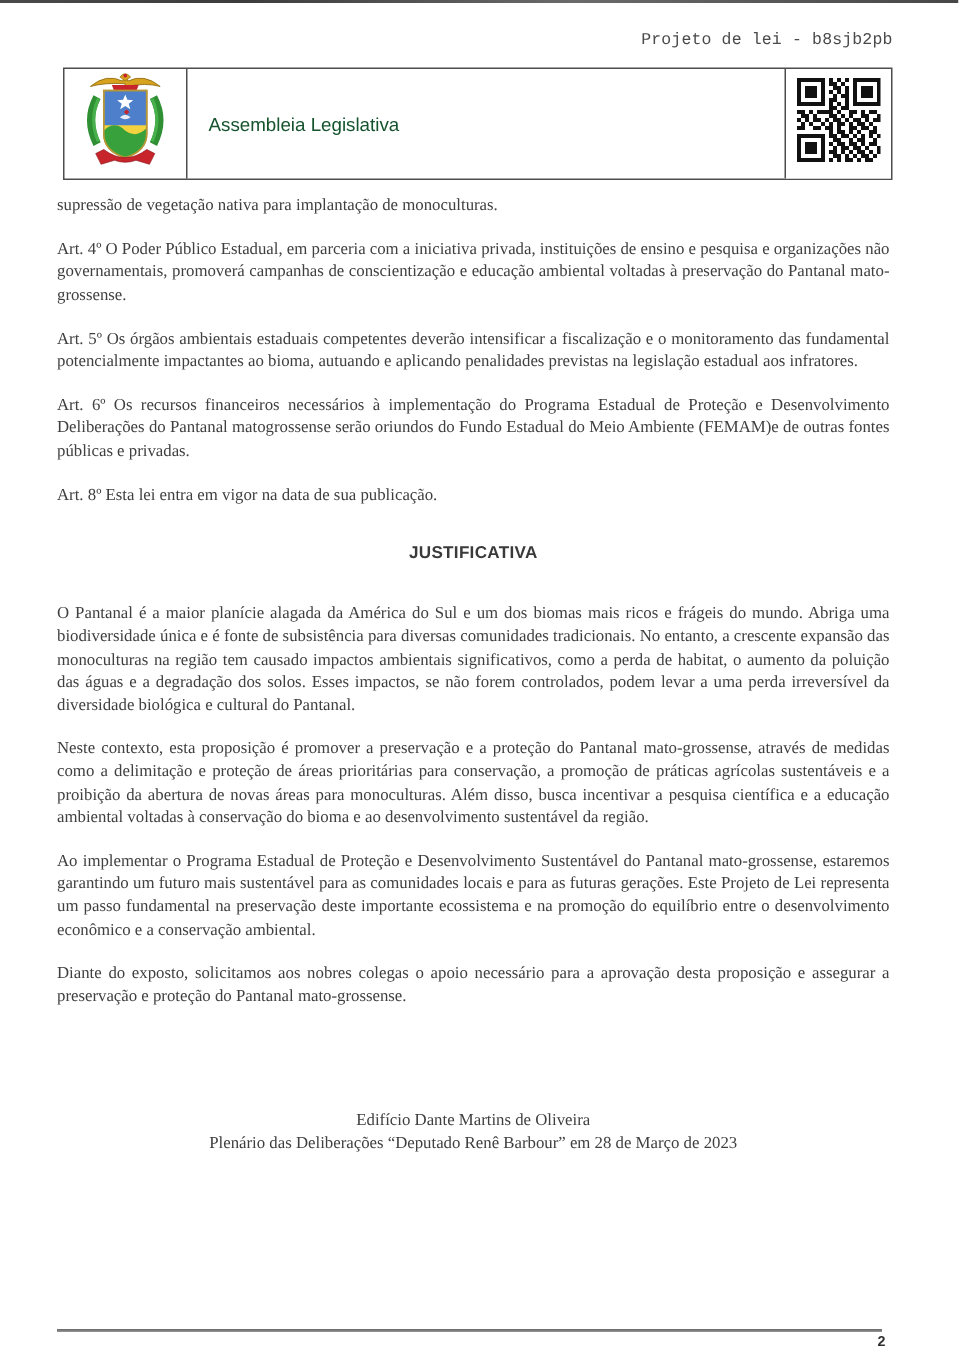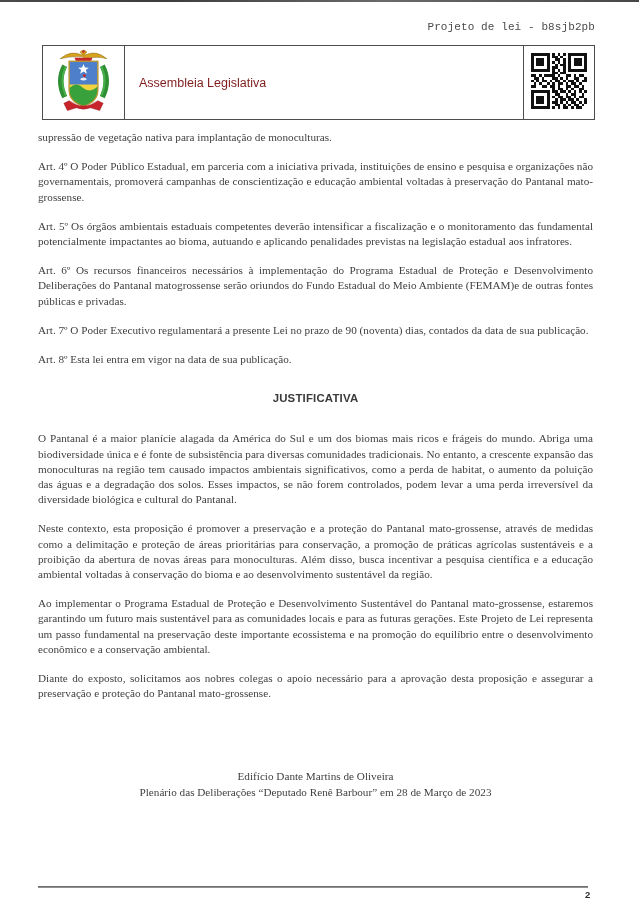--- a/index.html
+++ b/index.html
@@ -22,21 +22,21 @@
   }
   .crest-cell{
     width:82px;flex:0 0 82px;border-right:1.5px solid #4d4d4d;box-sizing:border-box;
     display:flex;align-items:center;justify-content:center;
   }
   .title-cell{
     flex:1;display:flex;flex-direction:column;justify-content:center;
     padding-left:14px;gap:3px;
   }
   .state-title{font-size:12.5px;font-weight:bold;color:#3a3a3a;}
-  .assembly-title{font-size:12.5px;color:#7f1d1d;}
+  .assembly-title{font-size:12.5px;color:#14532d;}
   .qr-cell{
     width:71px;flex:0 0 71px;border-left:1.5px solid #4d4d4d;box-sizing:border-box;
     display:flex;align-items:center;justify-content:center;background:#fff;
   }
   .qr-cell svg{shape-rendering:crispEdges;}
   .content{
     position:absolute;top:130px;left:38px;width:555px;
     font-size:11.2px;line-height:15.2px;text-align:justify;color:#3f3f3f;
   }
   .content p{margin:0 0 14px 0;font-family:Liberation Serif, serif;}
@@ -102,21 +102,20 @@
         </svg>
     </span>
   </div>
 </header>
 
 <main class="content">
   <p>supressão de vegetação nativa para implantação de monoculturas.</p>
   <p>Art. 4º O Poder Público Estadual, em parceria com a iniciativa privada, instituições de ensino e pesquisa e organizações não governamentais, promoverá campanhas de conscientização e educação ambiental voltadas à preservação do Pantanal mato-grossense.</p>
   <p>Art. 5º Os órgãos ambientais estaduais competentes deverão intensificar a fiscalização e o monitoramento das fundamental potencialmente impactantes ao bioma, autuando e aplicando penalidades previstas na legislação estadual aos infratores.</p>
   <p>Art. 6º Os recursos financeiros necessários à implementação do Programa Estadual de Proteção e Desenvolvimento Deliberações do Pantanal matogrossense serão oriundos do Fundo Estadual do Meio Ambiente (FEMAM)e de outras fontes públicas e privadas.</p>
-  <p>Art. 7º O Poder Executivo regulamentará a presente Lei no prazo de 90 (noventa) dias, contados da data de sua publicação.</p>
   <p>Art. 8º Esta lei entra em vigor na data de sua publicação.</p>
 
   <h2 class="justification-heading">JUSTIFICATIVA</h2>
 
   <p>O Pantanal é a maior planície alagada da América do Sul e um dos biomas mais ricos e frágeis do mundo. Abriga uma biodiversidade única e é fonte de subsistência para diversas comunidades tradicionais. No entanto, a crescente expansão das monoculturas na região tem causado impactos ambientais significativos, como a perda de habitat, o aumento da poluição das águas e a degradação dos solos. Esses impactos, se não forem controlados, podem levar a uma perda irreversível da diversidade biológica e cultural do Pantanal.</p>
   <p>Neste contexto, esta proposição é promover a preservação e a proteção do Pantanal mato-grossense, através de medidas como a delimitação e proteção de áreas prioritárias para conservação, a promoção de práticas agrícolas sustentáveis e a proibição da abertura de novas áreas para monoculturas. Além disso, busca incentivar a pesquisa científica e a educação ambiental voltadas à conservação do bioma e ao desenvolvimento sustentável da região.</p>
   <p>Ao implementar o Programa Estadual de Proteção e Desenvolvimento Sustentável do Pantanal mato-grossense, estaremos garantindo um futuro mais sustentável para as comunidades locais e para as futuras gerações. Este Projeto de Lei representa um passo fundamental na preservação deste importante ecossistema e na promoção do equilíbrio entre o desenvolvimento econômico e a conservação ambiental.</p>
   <p>Diante do exposto, solicitamos aos nobres colegas o apoio necessário para a aprovação desta proposição e assegurar a preservação e proteção do Pantanal mato-grossense.</p>
 
   <div class="closing-block">

